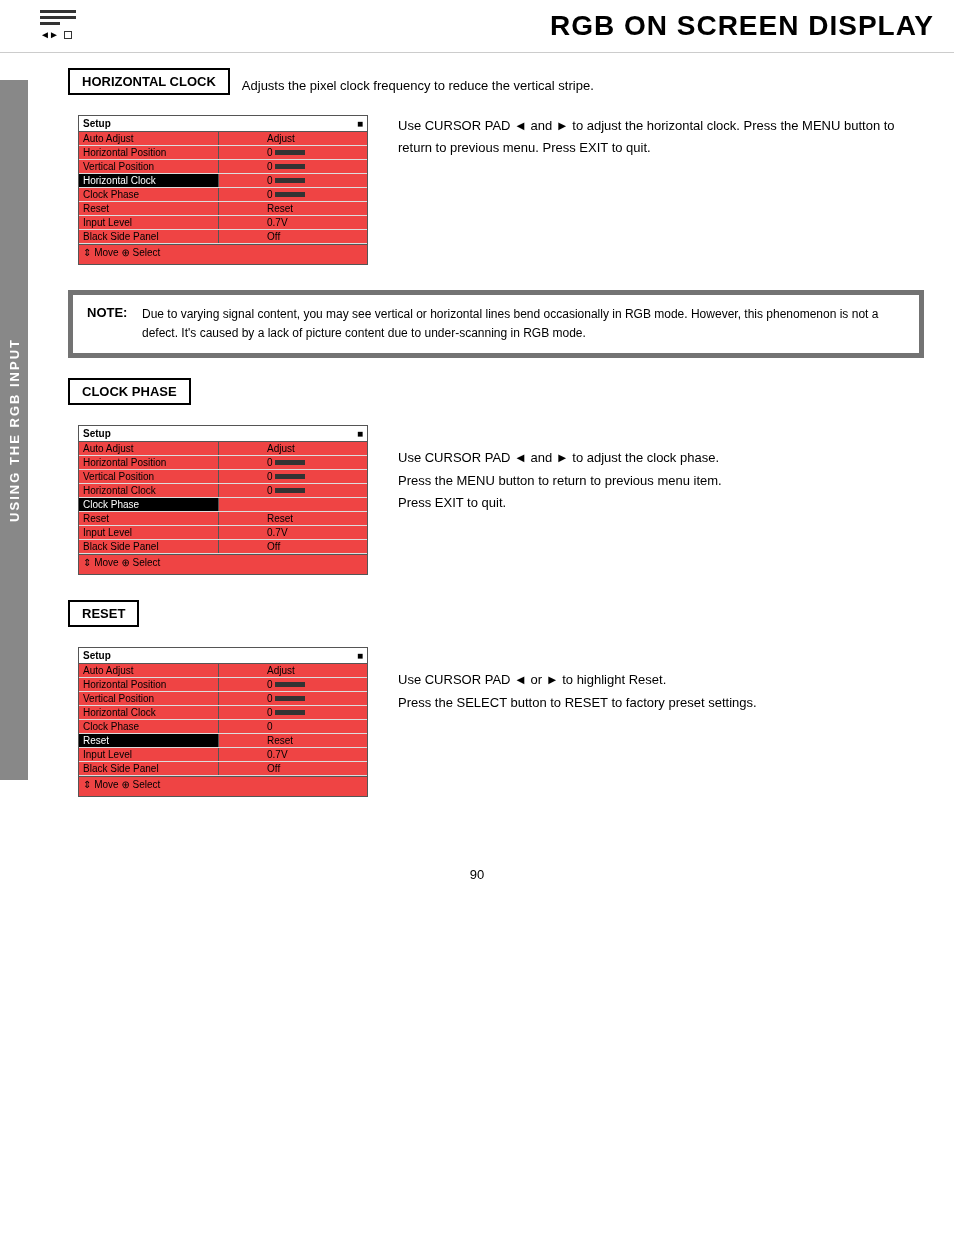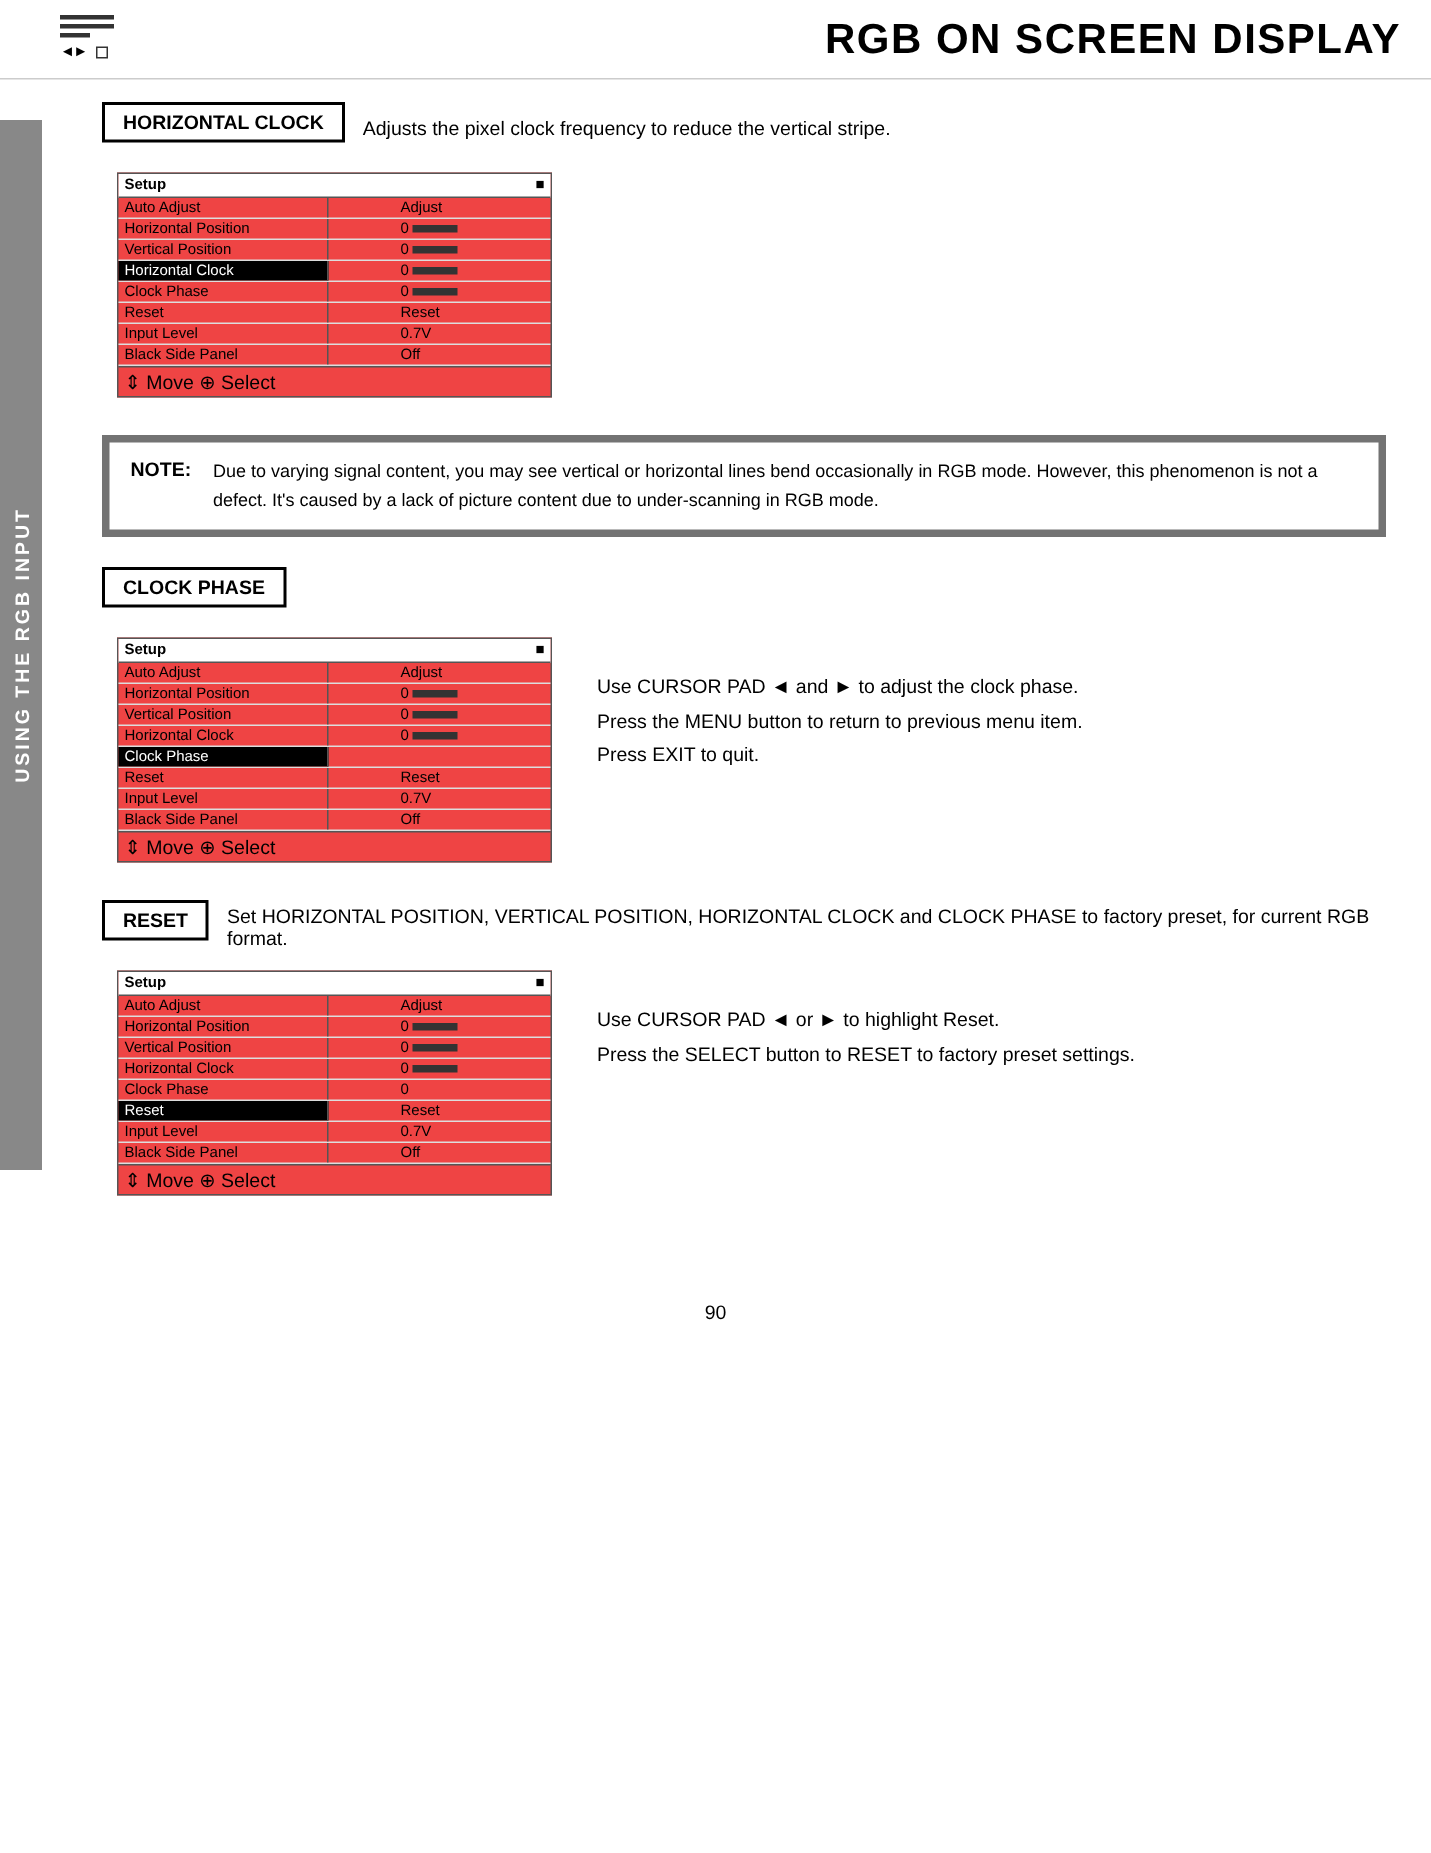--- a/index.html
+++ b/index.html
@@ -173,21 +173,21 @@
     }
     .osd-bar {
       display: inline-block;
       width: 30px;
       height: 5px;
       background: #333;
       vertical-align: middle;
     }
     .osd-footer {
       padding: 2px 4px;
-      font-size: 13px;
+      font-size: 10px;
       border-top: 1px solid #555;
     }
     .highlight-row .osd-left {
       background: #000;
       color: #fff;
     }
 
     
     .instruction-text {
       font-size: 13px;
@@ -288,20 +288,23 @@
         </div>
         <div class="osd-row">
           <div class="osd-left">Black Side Panel</div>
           <div class="osd-right">Off</div>
         </div>
         <div class="osd-footer">
           <span>⇕ Move ⊕ Select</span>
         </div>
       </div>
 
+      <div class="instruction-text">
+        <span>Use CURSOR PAD ◄ and ► to adjust the horizontal clock.  Press the MENU button to return to previous menu.  Press EXIT to quit.</span>
+      </div>
     </div>
   </div>
 
   <div class="note-box">
     <span class="note-label">NOTE:</span>
     <span class="note-text">Due to varying signal content, you may see vertical or horizontal lines bend occasionally in RGB mode.  However, this phenomenon is not a defect.  It's caused by a lack of picture content due to under-scanning in RGB mode.</span>
   </div>
 
   <div class="section">
     <div class="section-header">
@@ -353,21 +356,20 @@
         <span>Use CURSOR PAD ◄ and  ► to adjust the clock phase.
 Press the MENU button to return to previous menu item.
 Press EXIT to quit.</span>
       </div>
     </div>
   </div>
 
   <div class="section">
     <div class="section-header">
       <div class="label-box">RESET</div>
-      <span class="section-desc">Set  HORIZONTAL  POSITION,  VERTICAL  POSITION,  HORIZONTAL  CLOCK   and  CLOCK PHASE to factory preset, for current RGB format.</span>
     </div>
     <div class="section-body">
       <div class="osd-screen">
         <div class="setup-header">
           <span>Setup</span>
           <span>■</span>
         </div>
         <div class="osd-row">
           <div class="osd-left">Auto Adjust</div>
           <div class="osd-right">Adjust</div>

